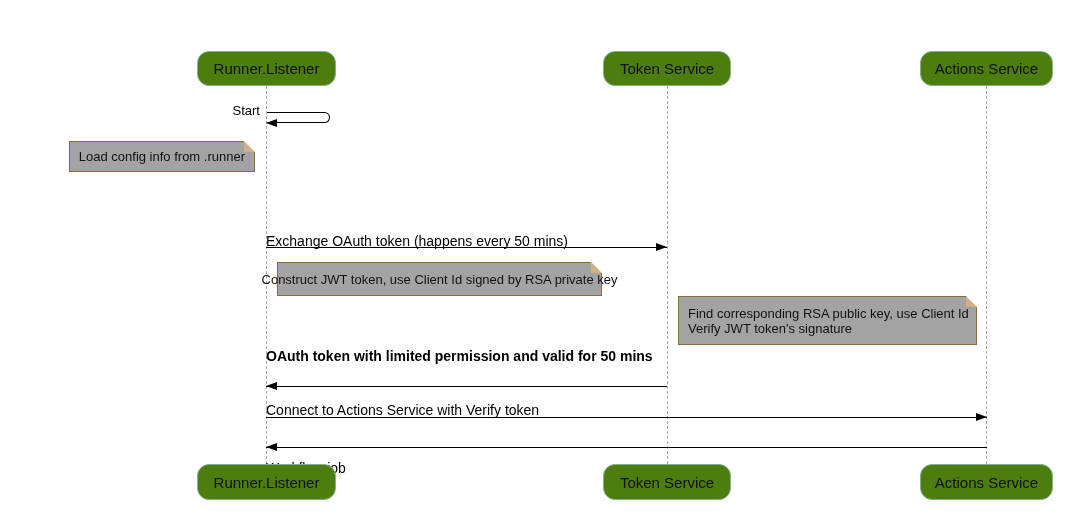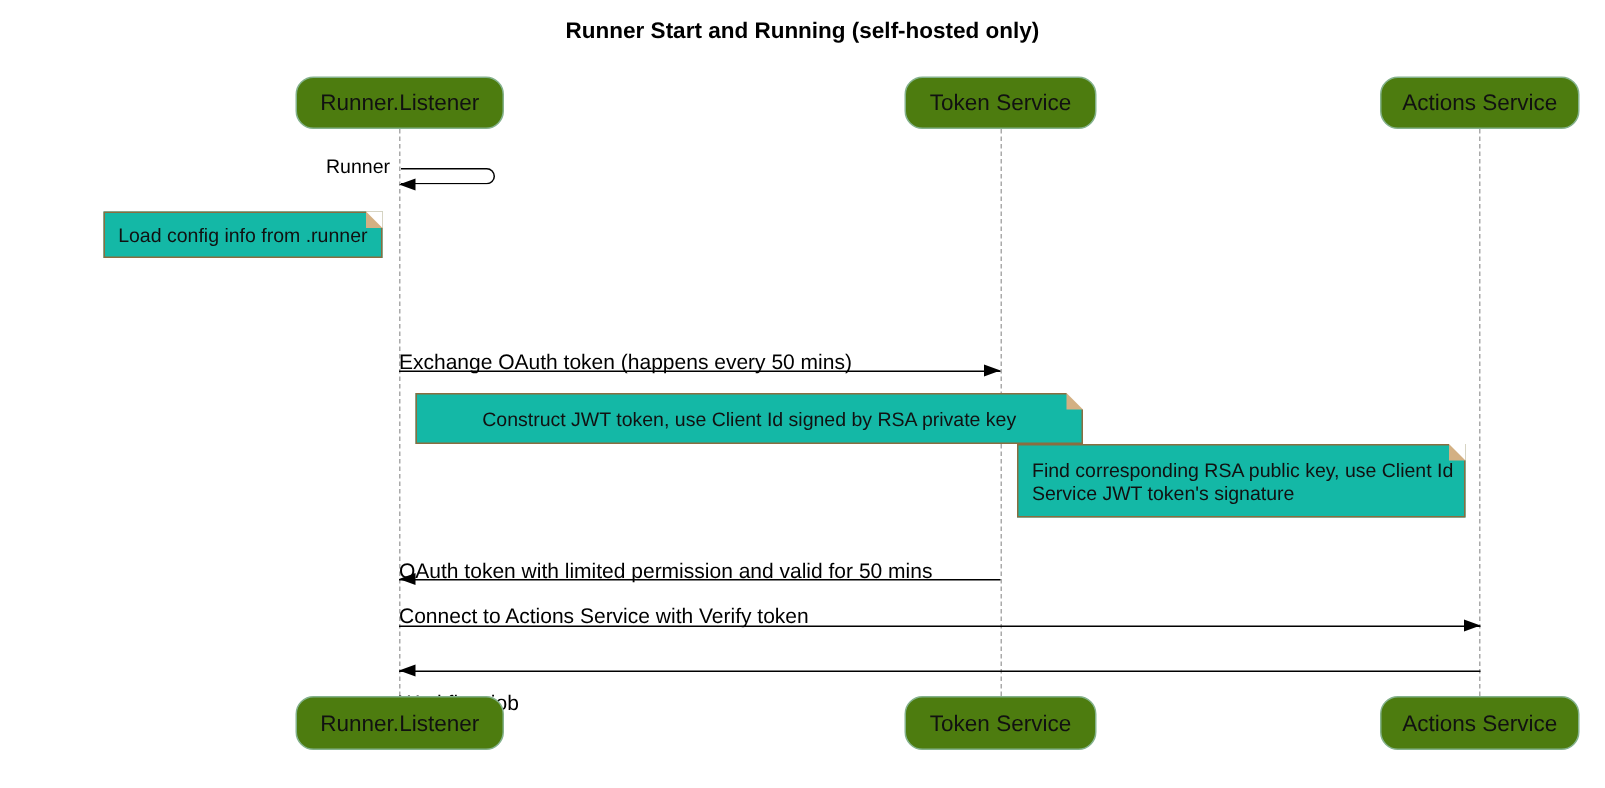--- a/index.html
+++ b/index.html
@@ -15,21 +15,21 @@
   }
   .lifeline {
     position:absolute; width:0; border-left:1px dashed #aaaaaa;
   }
   .participant {
     position:absolute; background:#4d7c0f; border:1px solid #84b28c;
     border-radius:12px; display:flex; align-items:center; justify-content:center;
     font-size:15px; color:#111;
   }
   .note {
-    position:absolute; background:#14b8a6; border:1px solid #8a6d3f;
+    position:absolute; background:#a3a3a3; border:1px solid #8a6d3f;
     font-size:13px; color:#111; display:flex; flex-direction:column;
     justify-content:center; padding:4px 9px; white-space:nowrap;
   }
   .note::before {
     content:""; position:absolute; top:-1px; right:-1px; width:0; height:0;
     border-style:solid; border-width:0 11px 11px 0;
     border-color:#ffffff #ffffff #d3b083 #d3b083;
   }
   .msg-label {
     position:absolute; font-size:14px; color:#000; text-align:left;
@@ -52,58 +52,57 @@
   }
   .start-label {
     position:absolute; font-size:13px; text-align:right; white-space:nowrap;
   }
 </style>
 </head>
 <body>
 
 <div class="canvas">
 
-  <div class="title">Runner Start and Running (self-hosted only)</div>
 
   <div class="lifeline" style="left:266px; top:86px; height:378px;"></div>
   <div class="lifeline" style="left:667px; top:86px; height:378px;"></div>
   <div class="lifeline" style="left:986px; top:86px; height:378px;"></div>
 
   <div class="participant" style="left:197px; top:51px; width:139px; height:35px;">
     <span>Runner.Listener</span>
   </div>
   <div class="participant" style="left:603px; top:51px; width:128px; height:35px;">
     <span>Token Service</span>
   </div>
   <div class="participant" style="left:920px; top:51px; width:133px; height:35px;">
     <span>Actions Service</span>
   </div>
 
-  <div class="start-label" style="left:160px; top:103px; width:100px;">Runner</div>
+  <div class="start-label" style="left:160px; top:103px; width:100px;">Start</div>
   <div class="self-loop" style="left:267px; top:112px; width:63px; height:11px;"></div>
   <div class="arrow-left" style="left:266px; top:119px;"></div>
 
   <div class="note" style="right:815px; top:141px; height:31px;">
     <span>Load config info from .runner</span>
   </div>
 
   <div class="msg-label" style="left:266px; top:233px; width:401px;">Exchange OAuth token (happens every 50 mins)</div>
   <div class="hline" style="left:266px; top:247px; width:401px;"></div>
   <div class="arrow-right" style="left:656px; top:243px;"></div>
 
-  <div class="note" style="left:277px; top:262px; width:445px; height:34px; align-items:center;">
+  <div class="note" style="left:277px; top:262px; width:325px; height:34px; align-items:center;">
     <span>Construct JWT token, use Client Id signed by RSA private key</span>
   </div>
 
   <div class="note" style="left:678px; top:296px; width:299px; height:49px;">
     <span>Find corresponding RSA public key, use Client Id</span>
-    <span>Service JWT token's signature</span>
+    <span>Verify JWT token's signature</span>
   </div>
 
-  <div class="msg-label" style="left:266px; top:372px; width:401px;">OAuth token with limited permission and valid for 50 mins</div>
+  <div class="msg-label" style="left:266px; top:348px; width:401px;font-weight:bold;">OAuth token with limited permission and valid for 50 mins</div>
   <div class="hline" style="left:266px; top:386px; width:401px;"></div>
   <div class="arrow-left" style="left:266px; top:382px;"></div>
 
   <div class="msg-label" style="left:266px; top:402px; width:721px;">Connect to Actions Service with Verify token</div>
   <div class="hline" style="left:266px; top:417px; width:721px;"></div>
   <div class="arrow-right" style="left:976px; top:413px;"></div>
 
   <div class="msg-label" style="left:266px; top:432px; width:721px;margin-top:28px;">Workflow job</div>
   <div class="hline" style="left:266px; top:447px; width:721px;"></div>
   <div class="arrow-left" style="left:266px; top:443px;"></div>

